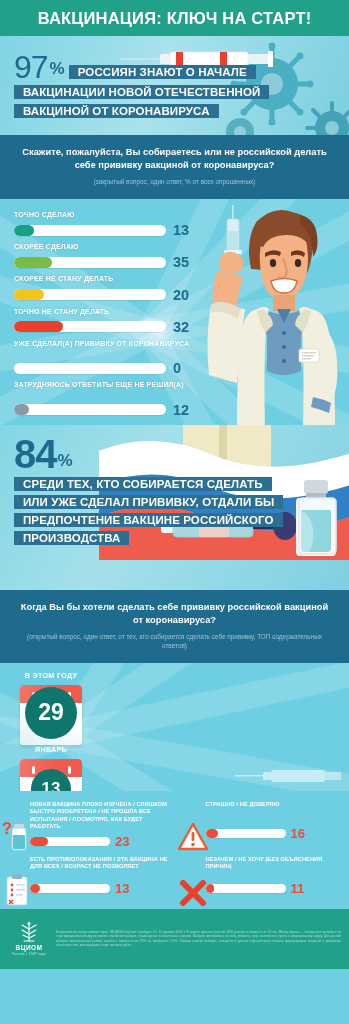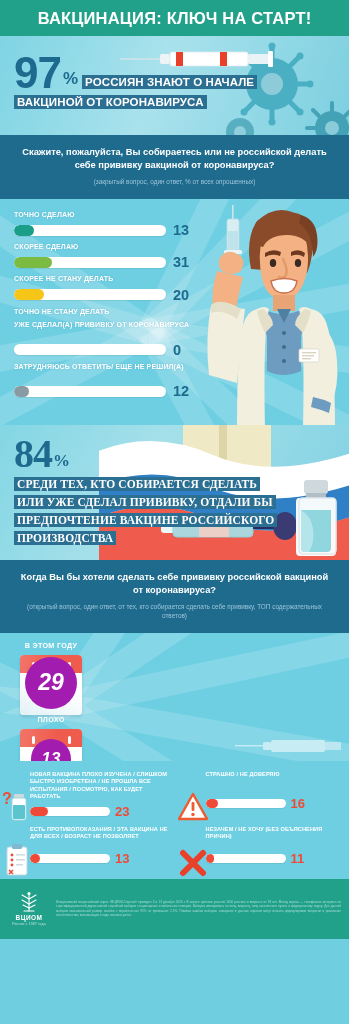--- a/index.html
+++ b/index.html
@@ -24,31 +24,31 @@
   }
 
   
   .hero {
     position:relative; height:99px; overflow:hidden;
     background:linear-gradient(110deg,#7fd4e4 0%,#a9e2ec 45%,#7ccfe0 100%);
   }
   .hero-content { position:absolute; left:14px; top:18px; z-index:3; }
   .big-num-row { display:flex; align-items:flex-end; }
   .big-num {
-    font-size:44px; font-weight:bold; color:#1d6a8e;
+    font-size:32px; font-weight:normal; color:#1d6a8e;
     line-height:0.85; letter-spacing:-1px;
   }
   .big-pct {
     font-size:17px; font-weight:bold; color:#1d6a8e;
     margin-left:2px; margin-bottom:2px;
   }
   .hl-line {
     display:inline-block; background:#2b6f92; color:#fff;
     font-size:11.5px; font-weight:bold; letter-spacing:0.1px;
-    padding:1px 3px; margin-top:2px;
+    padding:1px 9px; margin-top:2px;
   }
   .hero-txt-wrap { margin-top:-14px; margin-left:62px; }
   .hero-txt-wrap2 { margin-left:0; margin-top:1px; }
   .syringe-hero {
     position:absolute; left:120px; top:14px; width:160px; height:18px; z-index:2;
   }
 
   
   .qband {
     background:#1e6b8e; padding:11px 16px 12px; text-align:center;
@@ -88,23 +88,22 @@
     position:relative; overflow:hidden;
     box-shadow:0 1px 1px rgba(0,0,0,0.07);
   }
   .bar-fill { height:100%; border-radius:6px; }
   .bar-val {
     font-size:14.5px; font-weight:bold; color:#1e6b8e; margin-left:7px;
   }
 
   
   .sec84 {
-    position:relative; height:135px; overflow:hidden;
+    position:relative; height:165px; overflow:hidden;
     background:linear-gradient(120deg,#83d6e4 0%,#a5e0ea 40%,#7fd0e2 100%);
-    font-family:Liberation Serif, serif;
   }
   .flag-wrap { position:absolute; right:-10px; top:0; width:260px; height:135px; }
   .content84 { position:absolute; left:14px; top:12px; z-index:4; }
   .num84 {
     font-size:40px; font-weight:bold; color:#1d6a8e; line-height:0.85;
     letter-spacing:-1px;
   }
   .pct84 { font-size:17px; font-weight:bold; color:#1d6a8e; margin-left:1px; }
   .vial { position:absolute; right:10px; top:55px; width:46px; height:78px; z-index:5; }
 
@@ -138,22 +137,22 @@
     background:#ffffff; border-radius:2px; z-index:4;
   }
   .cal-body { position:relative; height:42px; background:#ffffff; }
   .cal-body:after {
     content:""; position:absolute; left:0; bottom:0; width:62px; height:42px;
     background:linear-gradient(200deg,rgba(255,255,255,0) 40%,rgba(220,238,244,0.85) 100%);
   }
   .cal-badge {
     position:absolute; left:50%; transform:translateX(-50%);
     bottom:-4px; border-radius:50%;
-    background:#a21caf; color:#ffffff; font-weight:bold;
-    display:flex; align-items:center; justify-content:center; z-index:6;font-style:italic;
+    background:#0f766e; color:#ffffff; font-weight:bold;
+    display:flex; align-items:center; justify-content:center; z-index:6;
   }
   .cal-badge.big { width:52px; height:52px; font-size:23px; }
   .cal-badge.sm  { width:40px; height:40px; font-size:17px; }
 
   
   .reasons {
     position:relative; background:#6ecfe2; padding:10px 0 8px; height:118px;
   }
   .reason-grid {
     position:relative; z-index:3;
@@ -252,20 +251,23 @@
 
     <div class="hero-content">
       <div class="big-num-row">
         <div class="big-num">97</div>
         <div class="big-pct">%</div>
         <div class="hero-txt-wrap" style="margin-left:4px;margin-bottom:1px;">
           <span class="hl-line">РОССИЯН ЗНАЮТ О НАЧАЛЕ</span>
         </div>
       </div>
       <div class="hero-txt-wrap2">
+        <span class="hl-line">ВАКЦИНАЦИИ НОВОЙ ОТЕЧЕСТВЕННОЙ</span>
+      </div>
+      <div class="hero-txt-wrap2">
         <span class="hl-line">ВАКЦИНОЙ ОТ КОРОНАВИРУСА</span>
       </div>
     </div>
   </div>
 
   <div class="qband">
     <div class="qband-title">Скажите, пожалуйста, Вы собираетесь или не российской делать себе прививку вакциной от коронавируса?</div>
     <div class="qband-sub">(закрытый вопрос, один ответ, % от всех опрошенных)</div>
   </div>
 
@@ -352,36 +354,42 @@
           <div class="bar-val">13</div>
         </div>
       </div>
 
       <div class="bar-row">
         <div class="bar-label">СКОРЕЕ СДЕЛАЮ</div>
         <div class="bar-track-wrap">
           <div class="bar-track">
             <div class="bar-fill" style="width:25%;background:#7cbb42;"></div>
           </div>
-          <div class="bar-val">31</div>
+          <div class="bar-val">35</div>
         </div>
       </div>
 
       <div class="bar-row">
         <div class="bar-label">СКОРЕЕ НЕ СТАНУ ДЕЛАТЬ</div>
         <div class="bar-track-wrap">
           <div class="bar-track">
             <div class="bar-fill" style="width:20%;background:#f5c518;"></div>
           </div>
           <div class="bar-val">20</div>
         </div>
       </div>
 
       <div class="bar-row">
         <div class="bar-label">ТОЧНО НЕ СТАНУ ДЕЛАТЬ</div>
+        <div class="bar-track-wrap">
+          <div class="bar-track">
+            <div class="bar-fill" style="width:32%;background:#e8402a;"></div>
+          </div>
+          <div class="bar-val">32</div>
+        </div>
       </div>
 
       <div class="bar-row">
         <div class="bar-label" style="min-height:18px;">УЖЕ СДЕЛАЛ(А) ПРИВИВКУ ОТ КОРОНАВИРУСА</div>
         <div class="bar-track-wrap">
           <div class="bar-track">
             <div class="bar-fill" style="width:0%;background:#ffffff;"></div>
           </div>
           <div class="bar-val">0</div>
         </div>
@@ -464,21 +472,21 @@
         <div class="cal-box">
           <div class="cal-top"></div>
           <div class="cal-body"></div>
         </div>
         <div class="cal-ring" style="left:20px;top:21px;"></div>
         <div class="cal-ring" style="left:56px;top:21px;"></div>
         <div class="cal-badge big" style="bottom:6px;">29</div>
       </div>
 
       <div class="cal-item">
-        <div class="cal-month">ПЛОХО</div>
+        <div class="cal-month">ЯНВАРЬ</div>
         <div class="cal-box">
           <div class="cal-top"></div>
           <div class="cal-body"></div>
         </div>
         <div class="cal-ring" style="left:20px;top:21px;"></div>
         <div class="cal-ring" style="left:56px;top:21px;"></div>
         <div class="cal-badge sm" style="bottom:10px;">13</div>
       </div>
 
       <div class="cal-item">

